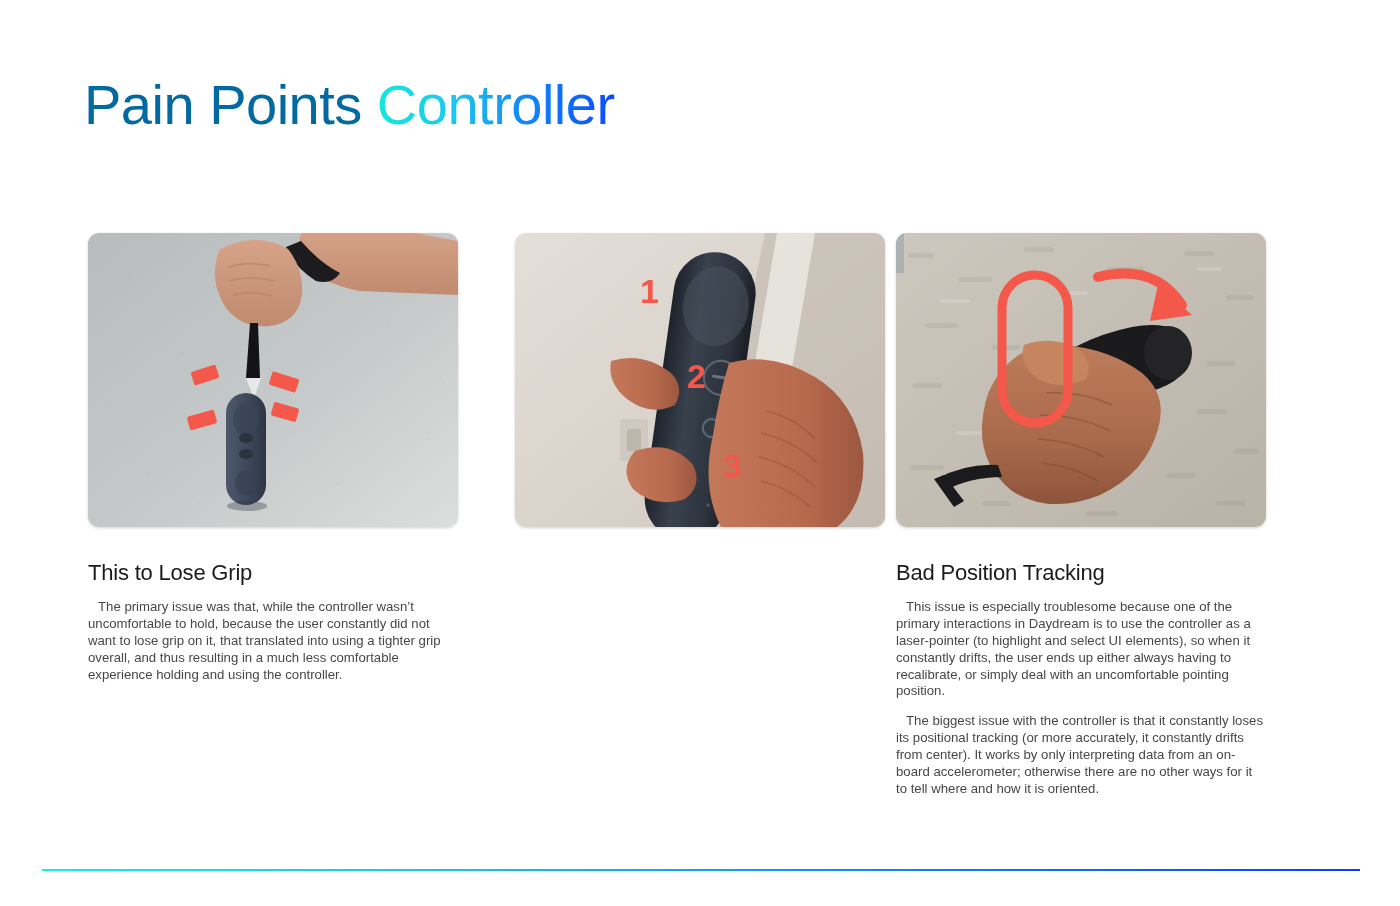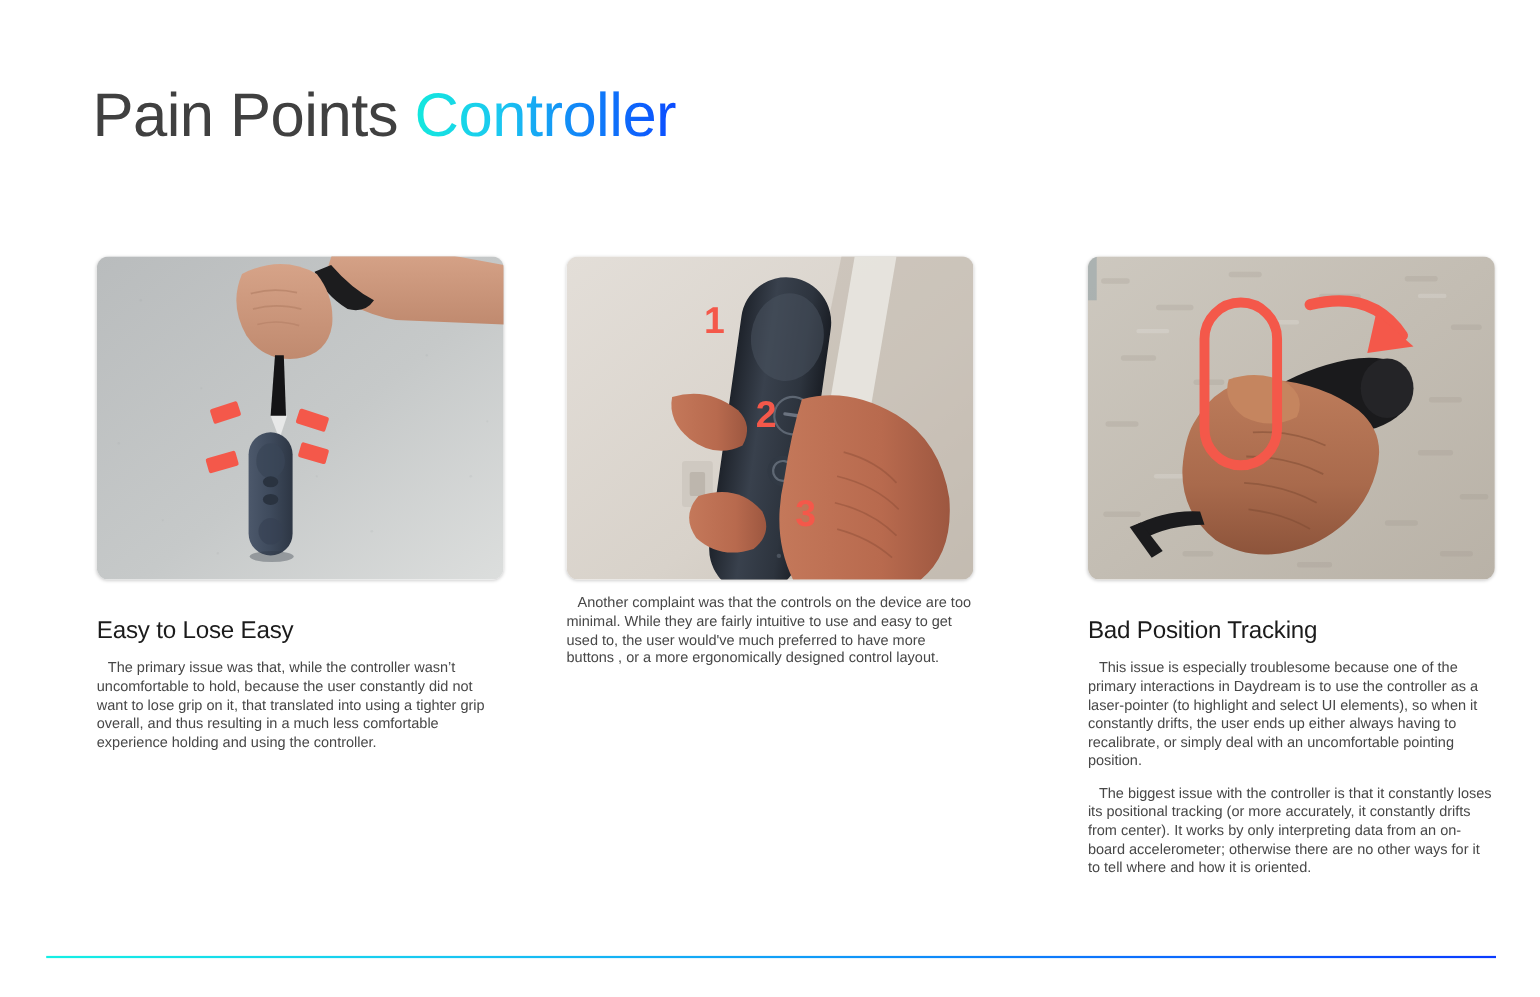--- a/index.html
+++ b/index.html
@@ -20,41 +20,41 @@
   .page-title {
     position: absolute;
     left: 84px;
     top: 76px;
     font-size: 56px;
     font-weight: 400;
     letter-spacing: -0.5px;
     line-height: 1.05;
     white-space: nowrap;
   }
-  .title-part-a { color: #404040; }
+  .title-part-a { color: #0369a1; }
   .title-part-b {
     background-image: linear-gradient(90deg, #13E8DD 0%, #1BC8F0 32%, #1287F7 62%, #0B4BFF 100%);
     -webkit-background-clip: text;
     background-clip: text;
     color: transparent;
     -webkit-text-fill-color: transparent;
   }
 
   
   .columns {
     position: absolute;
     left: 0;
     top: 0;
     width: 1400px;
     height: 906px;
   }
   .column { position: absolute; top: 233px; }
   .col-1 { left: 88px;  width: 370px; }
   .col-2 { left: 515px; width: 370px; }
-  .col-3 { left: 989px; width: 370px; }
+  .col-3 { left: 896px; width: 370px; }
 
   
   .photo {
     position: relative;
     width: 370px;
     height: 294px;
     border-radius: 11px;
     overflow: hidden;
     box-shadow: 0 1px 3px rgba(0,0,0,0.18);
   }
@@ -155,21 +155,21 @@
 
         <g fill="#F4584A">
           <rect x="104" y="135" width="26" height="14" rx="2" transform="rotate(-18 117 142)"></rect>
           <rect x="100" y="180" width="28" height="14" rx="2" transform="rotate(-16 114 187)"></rect>
           <rect x="182" y="142" width="28" height="14" rx="2" transform="rotate(18 196 149)"></rect>
           <rect x="184" y="172" width="26" height="14" rx="2" transform="rotate(16 197 179)"></rect>
         </g>
       </svg>
     </div>
 
-    <div class="card-title">Easy to Lose Easy</div>
+    <div class="card-title">This to Lose Grip</div>
     <p class="body-copy">The primary issue was that, while the controller wasn’t uncomfortable to hold, because the user constantly did not want to lose grip on it, that translated into using a tighter grip overall, and thus resulting in a much less comfortable experience holding and using the controller.</p>
   </div>
 
   <div class="column col-2">
 
     <div class="photo">
       <svg viewBox="0 0 370 294" preserveAspectRatio="xMidYMid slice">
         <defs>
           <linearGradient id="wall2" x1="0" y1="0" x2="1" y2="1">
             <stop offset="0%" stop-color="#e3ded8"></stop>
@@ -218,21 +218,20 @@
         </g>
 
         <g fill="#F4584A" font-family="Liberation Sans, sans-serif" font-size="34" font-weight="700">
           <text x="125" y="70">1</text>
           <text x="172" y="155">2</text>
           <text x="208" y="245">3</text>
         </g>
       </svg>
     </div>
 
-    <p class="body-copy">Another complaint was that the controls on the device are too minimal. While they are fairly intuitive to use and easy to get used to, the user would've much preferred to have more buttons , or a more ergonomically designed control layout.</p>
   </div>
 
   <div class="column col-3">
 
     <div class="photo">
       <svg viewBox="0 0 370 294" preserveAspectRatio="xMidYMid slice">
         <defs>
           <linearGradient id="wall3" x1="0" y1="0" x2="1" y2="1">
             <stop offset="0%" stop-color="#cdc8bf"></stop>
             <stop offset="50%" stop-color="#c3bdb3"></stop>

